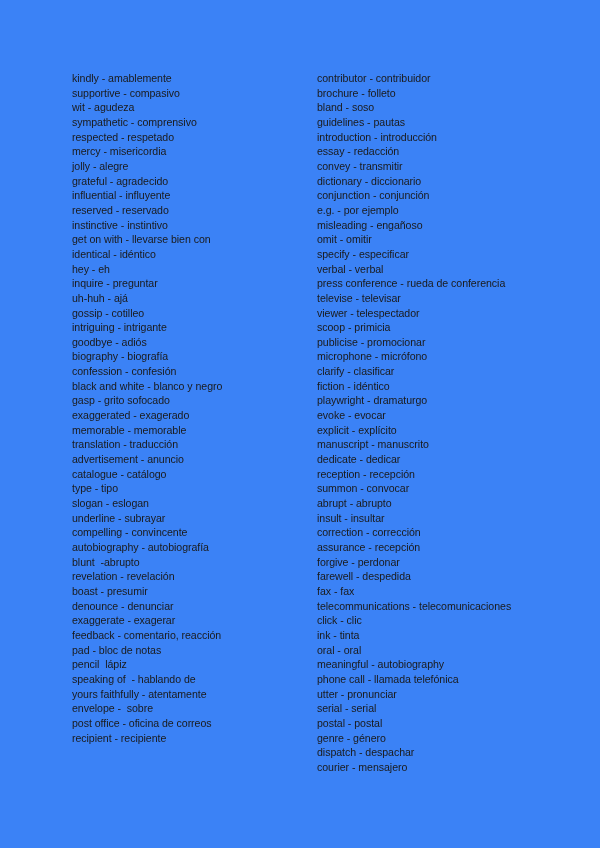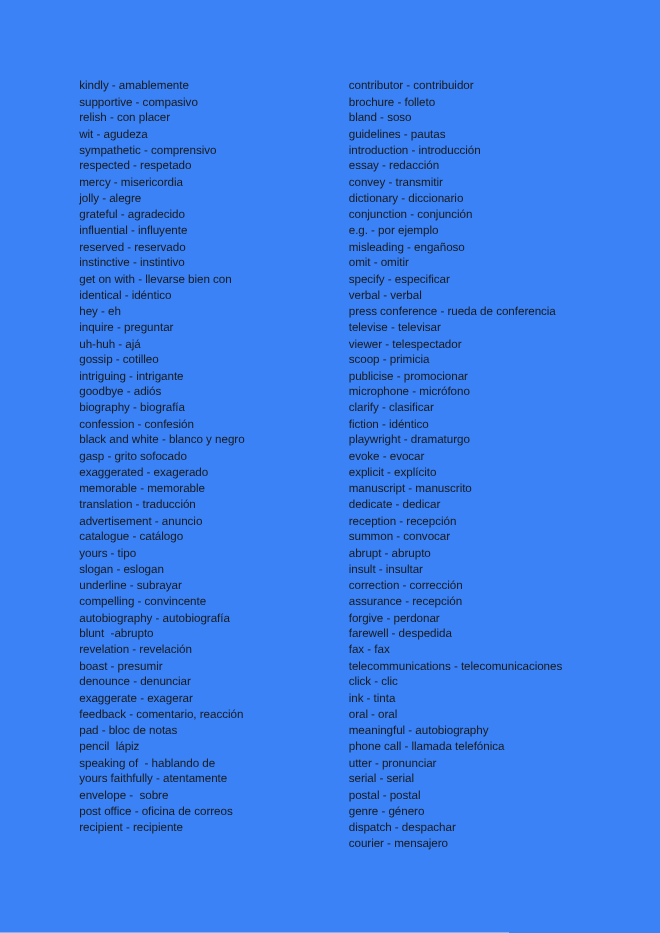--- a/index.html
+++ b/index.html
@@ -11,21 +11,20 @@
   .col-right { left: 317px; width: 270px; }
   .col li { height: 14.66px; line-height: 14.66px; font-size: 10.6px; white-space: pre; letter-spacing: -0.05px; }
 </style>
 </head>
 <body>
 
 <div class="page">
   <ul class="col col-left">
       <li>kindly - amablemente</li>
       <li>supportive - compasivo</li>
-      <li>relish - con placer</li>
       <li>wit - agudeza</li>
       <li>sympathetic - comprensivo</li>
       <li>respected - respetado</li>
       <li>mercy - misericordia</li>
       <li>jolly - alegre</li>
       <li>grateful - agradecido</li>
       <li>influential - influyente</li>
       <li>reserved - reservado</li>
       <li>instinctive - instintivo</li>
       <li>get on with - llevarse bien con</li>
@@ -38,21 +37,21 @@
       <li>goodbye - adiós</li>
       <li>biography - biografía</li>
       <li>confession - confesión</li>
       <li>black and white - blanco y negro</li>
       <li>gasp - grito sofocado</li>
       <li>exaggerated - exagerado</li>
       <li>memorable - memorable</li>
       <li>translation - traducción</li>
       <li>advertisement - anuncio</li>
       <li>catalogue - catálogo</li>
-      <li>yours - tipo</li>
+      <li>type - tipo</li>
       <li>slogan - eslogan</li>
       <li>underline - subrayar</li>
       <li>compelling - convincente</li>
       <li>autobiography - autobiografía</li>
       <li>blunt  -abrupto</li>
       <li>revelation - revelación</li>
       <li>boast - presumir</li>
       <li>denounce - denunciar</li>
       <li>exaggerate - exagerar</li>
       <li>feedback - comentario, reacción</li>

